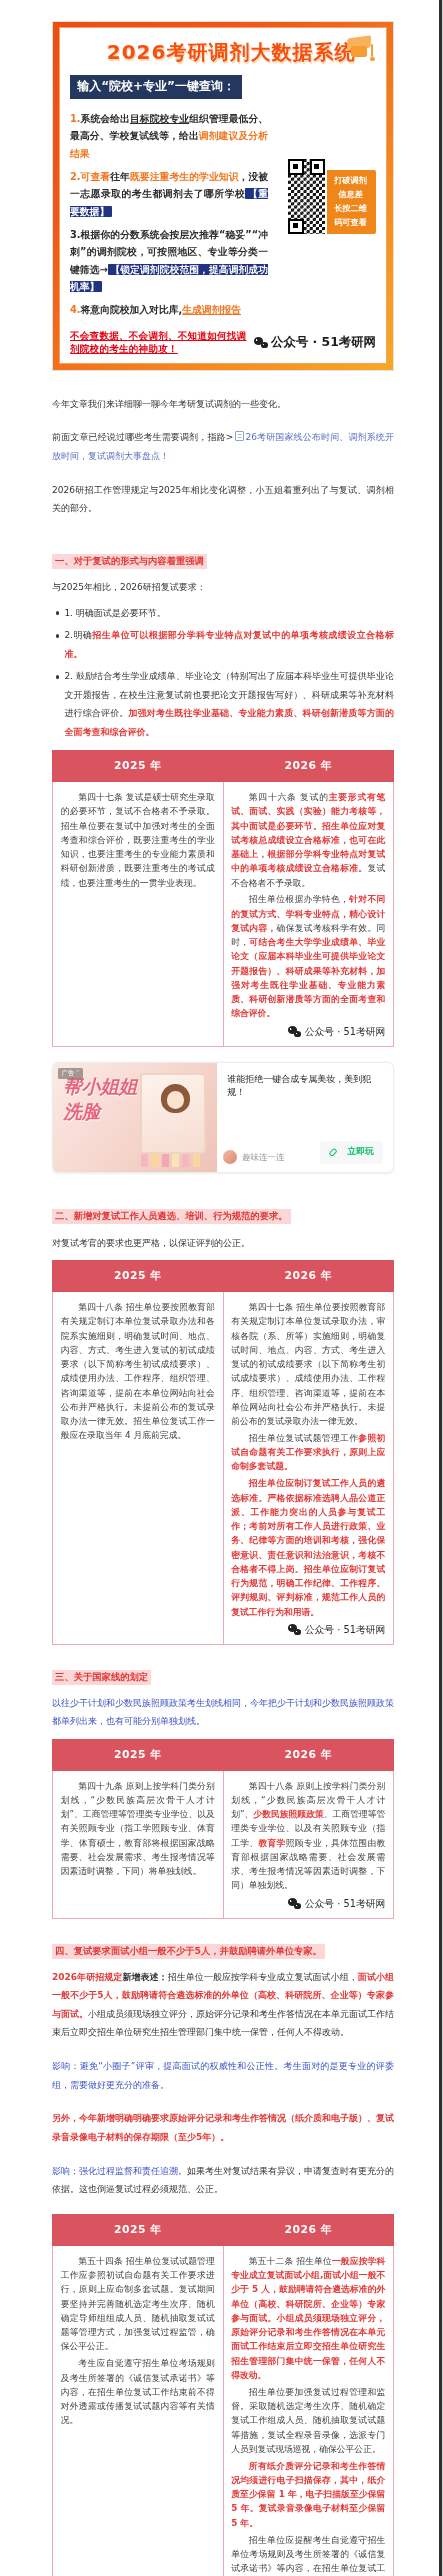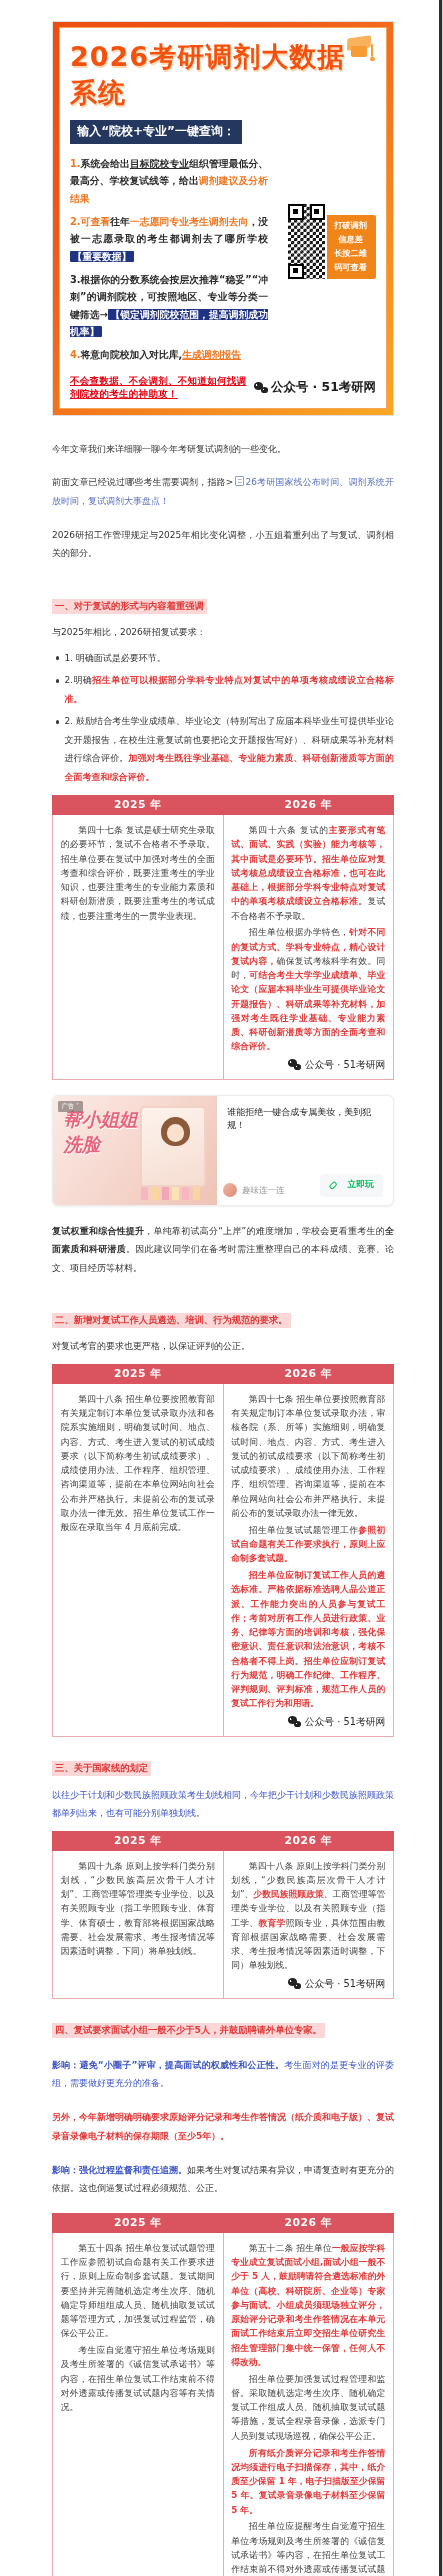--- a/index.html
+++ b/index.html
@@ -5,32 +5,32 @@
   html,body{margin:0;padding:0}
   body{width:443px;background:#fff;position:relative;font-family:"DejaVu Sans","Liberation Sans",sans-serif;color:#333}
   .scrollbar-track{position:absolute;top:0;right:0;width:1px;height:100%;background:#cfcfcf}
   .scrollbar{position:absolute;top:0;right:1.5px;width:2.1px;height:100%;background:#2e2e2e}
   .content{width:342px;margin:0 0 0 52px;padding-top:20.6px;padding-bottom:15.5px}
 
   
   .r{color:#e23b3b;font-weight:700}
   .b{font-weight:700}
   .bl{color:#3b53c4}
-  .blb{color:#3b53c4;font-weight:700}
+  .blb{color:#3b53c4;font-weight:400}
   .o{color:#f0761f}
   .ob{color:#f0761f;font-weight:700}
   .lk{color:#5a6fc0}
   .u{text-decoration:underline}
   .bu{font-weight:700;text-decoration:underline}
   .navybox{background:#1f3382;color:#fff;font-weight:700;padding:0 2.6px;border-radius:1px}
 
   
   .banner{background:linear-gradient(135deg,#ee4d10,#f0581a 30%,#f68c1f 75%,#f8a825);padding:5.7px;border:0.5px solid #e0e0e0;margin-bottom:24px}
   .banner-inner{background:#fff;border:1px solid #f5a45c;padding:8.2px 10.3px 7.2px;position:relative}
-  .b-title{font-size:27px;font-weight:900;color:#f4510f;text-align:left;letter-spacing:1px;text-shadow:1px 1.5px 0 #fcd9b8;margin:2.1px 20.6px 5.2px 0;position:relative}
+  .b-title{font-size:20px;font-weight:900;color:#f4510f;text-align:right;letter-spacing:1px;text-shadow:1px 1.5px 0 #fcd9b8;margin:2.1px 20.6px 5.2px 0;position:relative}
   .cap{position:absolute;right:-18.5px;top:-2.1px;width:30px;height:24px}
   .cap .mortar{position:absolute;left:3.1px;top:1px;width:24px;height:12.4px;background:#f9b25c;transform:rotate(-8deg) skewX(-10deg);border-radius:2.1px}
   .cap .base{position:absolute;left:7.2px;top:9.3px;width:15.5px;height:11.3px;background:#f79b33;border-radius:2.1px}
   .cap .tassel{position:absolute;right:1px;top:7.2px;width:1.5px;height:13.4px;background:#f79b33;border-radius:1px}
   .cap .tassel::after{content:"";position:absolute;left:-1.5px;bottom:-4.1px;width:4.6px;height:4.6px;background:#f79b33;border-radius:50%}
   .query{display:inline-block;background:#24375e;color:#fff;font-size:12px;font-weight:800;padding:3.6px 7.2px;margin:4.1px 0 5.2px}
   .b-cols{display:flex;gap:20px}
   .b-left{flex:1}
   .b-left p{font-size:9.8px;line-height:1.78;color:#2b2b2b;font-weight:600;margin:5.7px 0;text-align:justify}
   .b-right{width:88px;flex:none;display:flex;flex-direction:row;align-items:center;padding-top:9.3px}
@@ -51,21 +51,21 @@
   
   .para{font-size:9px;line-height:2.05;color:#333;margin:15.5px 0;text-align:justify}
   .sec-h{display:inline-block;background:#fcd7d7;color:#e03a3a;font-weight:800;font-size:9.3px;padding:1px 3.1px;margin:20.6px 0 2.1px}
   .lead{font-size:9px;line-height:2.05;color:#333;margin:7.2px 0;text-align:justify}
   .blist{list-style:none;margin:3.1px 0 9.3px;padding:0}
   .blist li{position:relative;padding-left:12.4px;font-size:9px;line-height:2.05;margin:4.1px 0;text-align:justify}
   .blist li::before{content:"";position:absolute;left:3.6px;top:7.7px;width:3.6px;height:3.6px;background:#3a3a3a;border-radius:50%}
 
   
   .cmp{width:100%;border-collapse:collapse;margin:8.2px 0 4.1px;table-layout:fixed;border:0.5px solid #ecabb0}
-  .cmp th{background:#d9545e;color:#fff;font-size:10.8px;font-weight:800;padding:2px 0;border:0.5px solid #d9545e;letter-spacing:0.5px}
+  .cmp th{background:#d9545e;color:#fff;font-size:10.8px;font-weight:800;padding:8px 0;border:0.5px solid #d9545e;letter-spacing:0.5px}
   .cmp td{border:0.5px solid #ecabb0;vertical-align:top;padding:5.2px 7.7px 6.2px;font-size:8.8px;line-height:1.62;color:#404040;text-align:justify}
   .cmp td p{text-indent:2em;margin:2.6px 0}
   .wm{display:flex;justify-content:flex-end;align-items:center;gap:3.6px;color:#2d2d2d;font-size:9.8px;margin-top:3.1px}
 
   
   .ad{display:flex;border:0.5px solid #ededed;border-radius:6.2px;overflow:hidden;margin:15.5px 0;height:109px;box-shadow:0 0.5px 2.6px rgba(0,0,0,.07);position:relative;background:#fff}
   .ad-img{width:164px;flex:none;position:relative}
   .ad-img1{background:linear-gradient(130deg,#fbeae4,#f7dcd4 38%,#f3cfc3 70%,#eec3b6)}
   .ad-img1 .wash-text{position:absolute;left:10.3px;top:12px;font-size:18.5px;color:#e8647c;font-weight:800;line-height:1.35;text-shadow:0.5px 1px 0 #fff;font-style:italic}
   .mirror{position:absolute;right:11.3px;top:9.3px;width:62px;height:77px;background:linear-gradient(160deg,#fdf3ec,#f6ddd2);border-radius:4.1px;border:2.1px solid #f0d3c5}
@@ -98,21 +98,21 @@
         <span class="cap">
             <i class="mortar"></i>
             <i class="base"></i>
             <i class="tassel"></i>
           </span>
       </div>
       <div class="b-cols">
         <div class="b-left">
           <div class="query">输入“院校+专业”一键查询：</div>
           <p><span class="ob">1.</span><span>系统会给出</span><span class="bu">目标院校专业</span><span>组织管理</span><span class="b">最低分、最高分、学校复试线</span><span>等，给出</span><span class="ob">调剂建议及分析结果</span></p>
-          <p><span class="ob">2.</span><span class="o">可查看</span><span>往年</span><span class="ob">一志愿同专业考生调剂去向</span><span>，没被一志愿录取的考生都调剂去了哪所学校</span><span class="navybox">【重要数据】</span></p>
+          <p><span class="ob">2.</span><span class="o">可查看</span><span>往年</span><span class="ob">既要注重考生的学业知识</span><span>，没被一志愿录取的考生都调剂去了哪所学校</span><span class="navybox">【重要数据】</span></p>
           <p><span class="b">3.</span><span>根据你的分数系统会按层次推荐“稳妥”“冲刺”的调剂院校，可按照地区、专业等分类一键筛选→</span><span class="navybox">【锁定调剂院校范围，提高调剂成功机率】</span></p>
           <p><span class="ob">4.</span><span>将意向院校加入对比库,</span><span class="ob u">生成调剂报告</span></p>
         </div>
         <div class="b-right">
           <div class="qr">
             <div class="qr-eye tl"></div>
               <div class="qr-eye tr"></div>
               <div class="qr-eye bl"></div>
           </div>
           <div class="qr-btn">
@@ -187,21 +187,20 @@
         <span class="ad-ava"></span>
         <span class="ad-brand">趣味连一连</span>
         <span class="ad-btn">
             <span class="link-glyph"></span>
             <span>立即玩</span>
           </span>
       </div>
     </div>
   </div>
 
-  <p class="para"><span class="b">复试权重和综合性提升</span><span>，单纯靠初试高分“上岸”的难度增加，学校会更看重考生的</span><span class="b">全面素质和科研潜质</span><span>。因此建议同学们在备考时需注重整理自己的本科成绩、竞赛、论文、项目经历等材料。</span></p>
 
   
   <div class="sec-h">二、新增对复试工作人员遴选、培训、行为规范的要求。</div>
   <p class="lead">对复试考官的要求也更严格，以保证评判的公正。</p>
   <table class="cmp">
     <thead>
         <tr>
       <th>2025 年</th>
       <th>2026 年</th>
     </tr>
@@ -253,20 +252,21 @@
               <span class="wc-icon"></span>
               <span>公众号 · 51考研网</span>
             </div>
       </td>
     </tr>
       </tbody>
   </table>
 
   
   <div class="sec-h">四、复试要求面试小组一般不少于5人，并鼓励聘请外单位专家。</div>
+  <p class="lead"><span class="r">2026年研招规定</span><span class="b">新增表述：</span><span>招生单位一般应按学科专业成立复试面试小组，</span><span class="r">面试小组一般不少于5人，鼓励聘请符合遴选标准的外单位（高校、科研院所、企业等）专家参与面试。</span><span>小组成员须现场独立评分，原始评分记录和考生作答情况在本单元面试工作结束后立即交招生单位研究生招生管理部门集中统一保管，任何人不得改动。</span></p>
   <p class="para"><span class="blb">影响：避免“小圈子”评审，提高面试的权威性和公正性。</span><span class="bl">考生面对的是更专业的评委组，需要做好更充分的准备。</span></p>
   <p class="para"><span class="r">另外，今年新增明确明确要求原始评分记录和考生作答情况（纸介质和电子版）、复试录音录像电子材料的保存期限（至少5年）。</span></p>
   <p class="para"><span class="blb">影响：强化过程监督和责任追溯。</span><span>如果考生对复试结果有异议，申请复查时有更充分的依据。这也倒逼复试过程必须规范、公正。</span></p>
   <table class="cmp">
     <thead>
         <tr>
       <th>2025 年</th>
       <th>2026 年</th>
     </tr>
       </thead>

